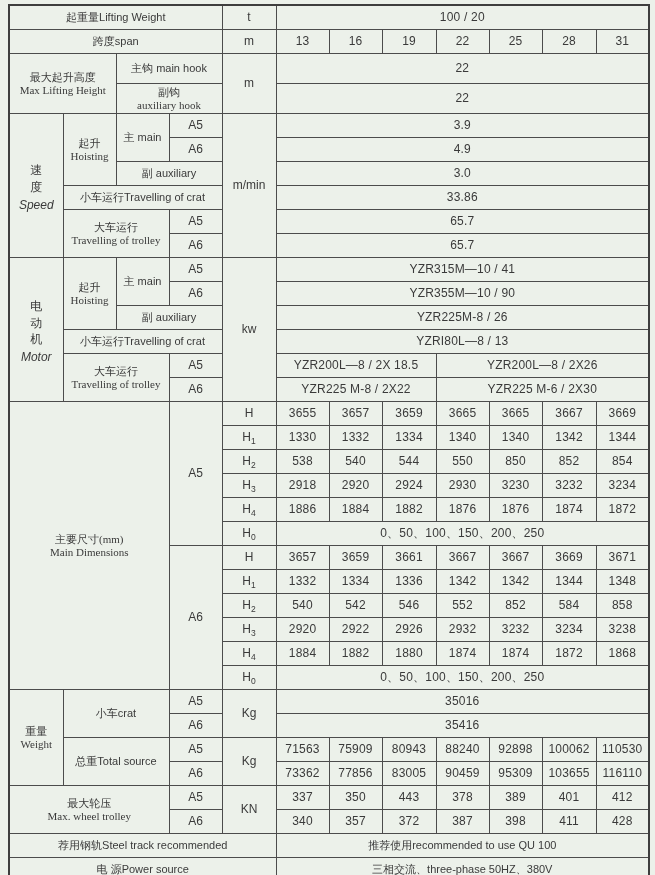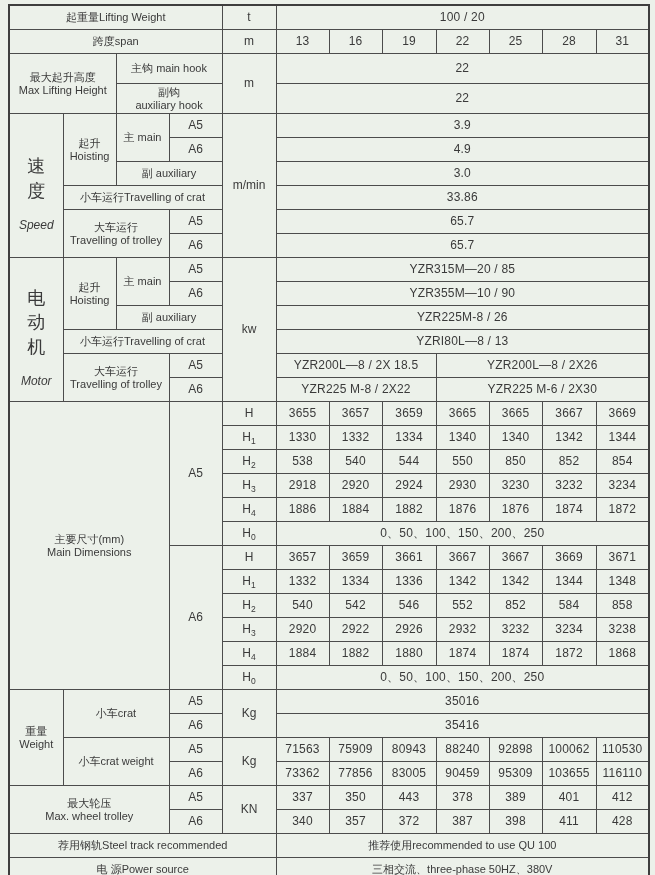--- a/index.html
+++ b/index.html
@@ -23,28 +23,28 @@
     vertical-align:middle;
     padding:1px 2px;
     height:21px;
     font-size:12px;
     line-height:1.15;
     overflow:hidden;
   }
   tr.tall td{height:27px;}
   .lbl{font-size:11px;}
   .num{font-size:12px;letter-spacing:0.2px;}
-  .two-line span{display:block;}
+  .two-line span{display:block;font-family:Liberation Serif, serif;}
   .zh-vert{
     display:block;
     width:1.1em;
-    margin:16px auto;
+    margin:4px auto;
     line-height:1.35;
     word-break:break-all;
-    font-size:18px;
+    font-size:12px;
   }
   .en-small{display:block;font-size:12px;font-style:italic;}
   sub{font-size:8.5px;line-height:0;}
 </style>
 </head>
 <body>
 
 <div class="sheet">
 <table>
 <colgroup>
@@ -142,21 +142,21 @@
       <span class="zh-vert">电动机</span>
       <span class="en-small">Motor</span>
     </td>
     <td rowspan="3" class="lbl two-line">
       <span>起升</span>
       <span>Hoisting</span>
     </td>
     <td rowspan="2" class="lbl">主 main</td>
     <td>A5</td>
     <td rowspan="6">kw</td>
-    <td colspan="7" class="num">YZR315M—20 / 85</td>
+    <td colspan="7" class="num">YZR315M—10 / 41</td>
   </tr>
   <tr>
     <td>A6</td>
     <td colspan="7" class="num">YZR355M—10 / 90</td>
   </tr>
   <tr>
     <td colspan="2" class="lbl">副 auxiliary</td>
     <td colspan="7" class="num">YZR225M-8 / 26</td>
   </tr>
   <tr>
@@ -301,21 +301,21 @@
     <td colspan="2" rowspan="2" class="lbl">小车crat</td>
     <td>A5</td>
     <td rowspan="2">Kg</td>
     <td colspan="7" class="num">35016</td>
   </tr>
   <tr>
     <td>A6</td>
     <td colspan="7" class="num">35416</td>
   </tr>
   <tr>
-    <td colspan="2" rowspan="2" class="lbl">小车crat weight</td>
+    <td colspan="2" rowspan="2" class="lbl">总重Total source</td>
     <td>A5</td>
     <td rowspan="2">Kg</td>
   <td class="num">71563</td>
           <td class="num">75909</td>
           <td class="num">80943</td>
           <td class="num">88240</td>
           <td class="num">92898</td>
           <td class="num">100062</td>
           <td class="num">110530</td>
         </tr>

